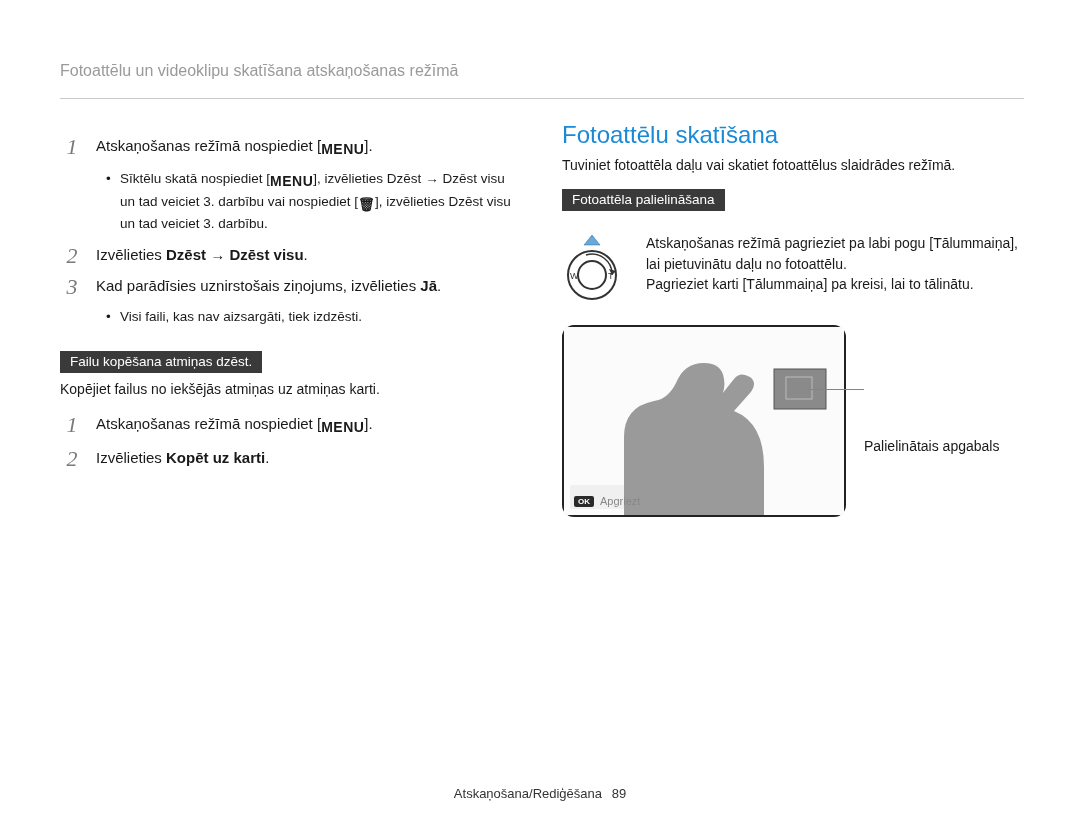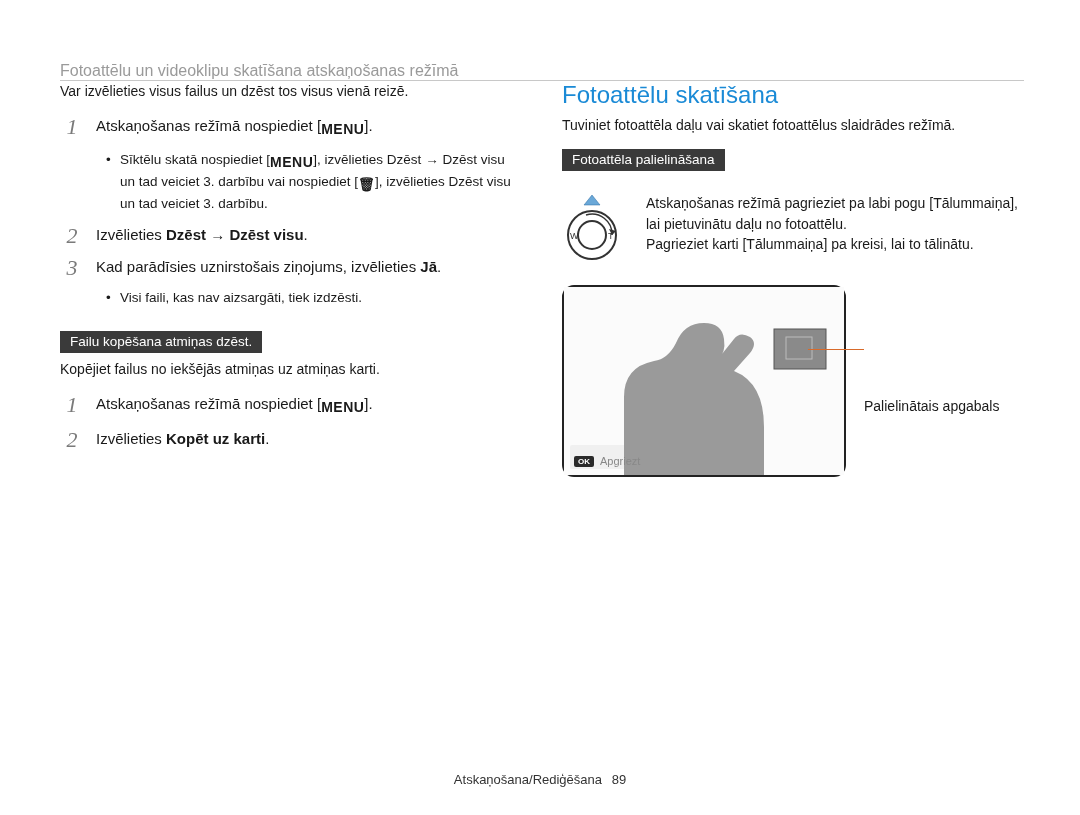--- a/index.html
+++ b/index.html
@@ -17,21 +17,22 @@
     padding: 62px 56px 0 60px;
     box-sizing: border-box;
     height: 100%;
     position: relative;
   }
   .page-header {
     color: #9a9a9a;
     font-size: 16px;
     font-weight: 400;
     border-bottom: 1px solid #c8c8c8;
-    padding-bottom: 0;
+    padding-bottom: 18px;
+    margin-bottom: 22px;
   }
   .columns {
     display: flex;
     gap: 40px;
   }
   .col { flex: 1 1 0; min-width: 0; }
   .col-left { flex-basis: 470px; }
   .col-right { flex-basis: 470px; }
   .subhead {
     font-weight: 700;
@@ -132,39 +133,38 @@
     left: 244px;
     width: 56px;
   }
   .callout-text {
     font-size: 14px;
     line-height: 1.3;
     padding-top: 50px;
   }
   .footer {
     position: absolute;
-    bottom: 28px;
+    bottom: 14px;
     left: 0;
     width: 100%;
     text-align: center;
     font-size: 13px;
     color: #333;
   }
   .footer .pg { margin-left: 6px; }
 </style>
 </head>
 <body>
 
 <div class="page">
   <div class="page-header">Fotoattēlu un videoklipu skatīšana atskaņošanas režīmā</div>
 
   <div class="columns">
 
     <div class="col col-left">
-      <div class="body">Var izvēlieties visus failus un dzēst tos visus vienā reizē.</div>
 
       <div class="steps">
 
         <div class="step">
           <span class="step-num">1</span>
           <span>Atskaņošanas režīmā nospiediet [</span><span class="inline-icon menu-icon">MENU</span><span>].</span>
         </div>
         <div class="bullet-list">
           <div class="bullet">
             <span>Sīktēlu skatā nospiediet [</span><span class="inline-icon menu-icon">MENU</span><span>], izvēlieties </span><span class="bold">Dzēst</span><span> → </span><span class="bold">Dzēst visu</span><span> un tad veiciet 3. darbību vai nospiediet [</span><span class="inline-icon">🗑</span><span>], izvēlieties </span><span class="bold">Dzēst visu</span><span> un tad veiciet 3. darbību.</span>

